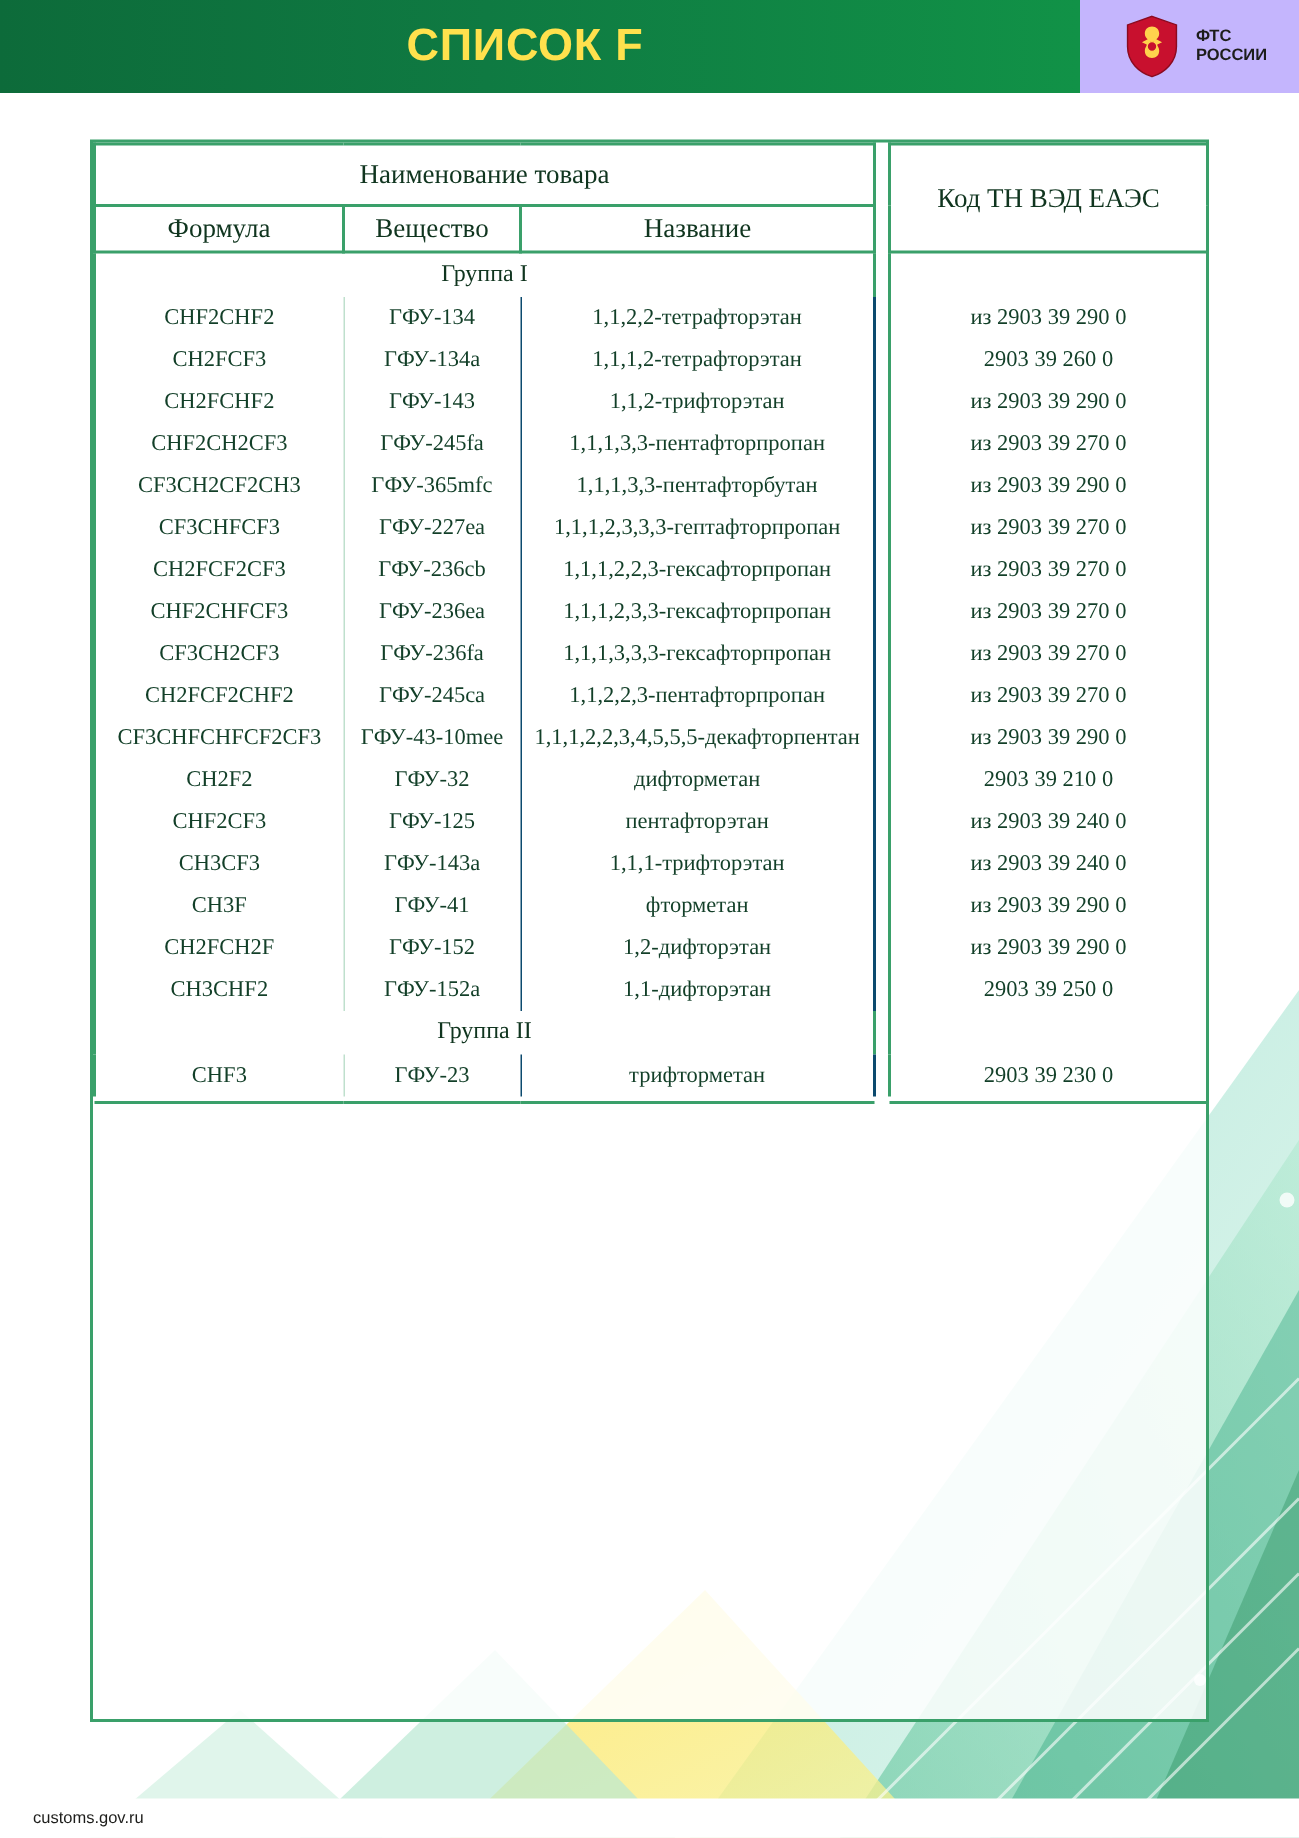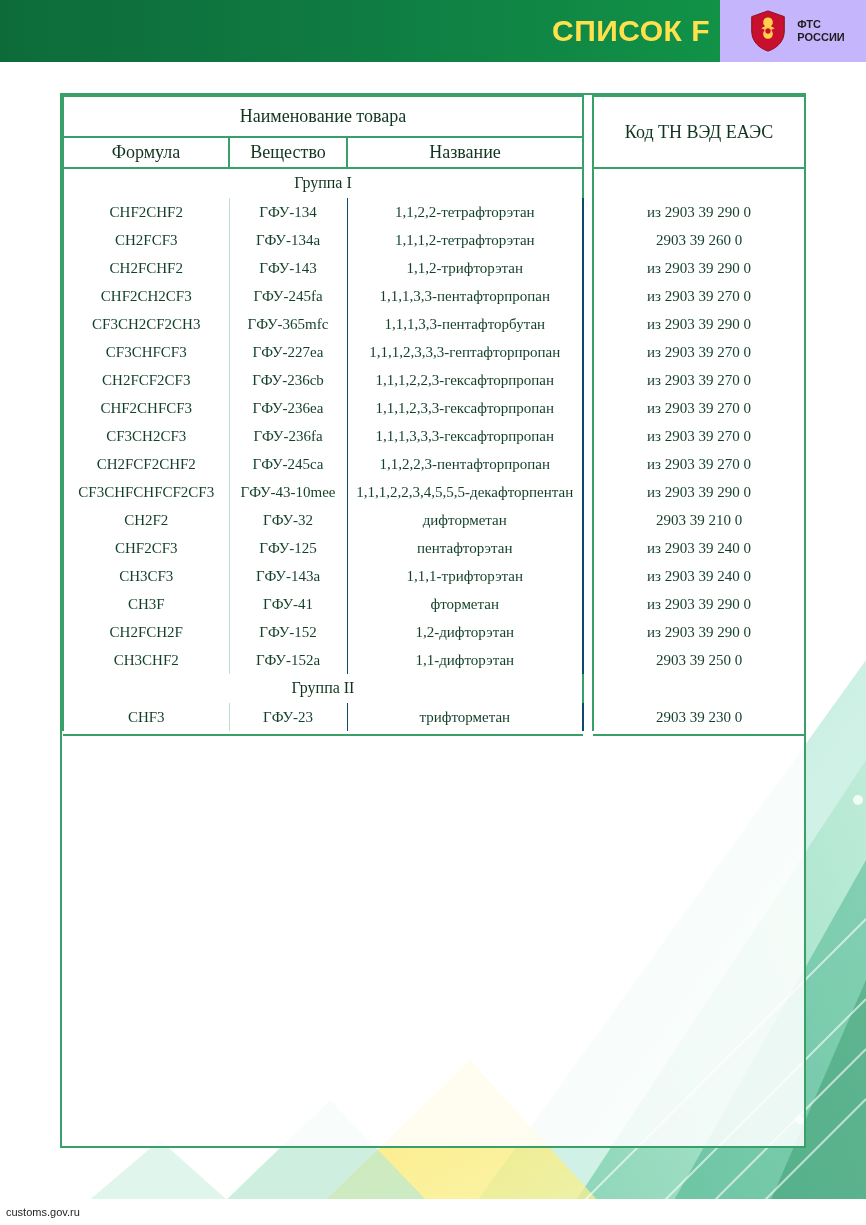--- a/index.html
+++ b/index.html
@@ -23,21 +23,21 @@
   
   .header {
     position: absolute; top: 0; left: 0;
     width: 866px; height: 62px;
     z-index: 5;
     display: flex; align-items: stretch;
   }
   .header-green {
     flex: 1 1 auto;
     background: linear-gradient(90deg, #0d6b3a 0%, #0f7a42 45%, #119247 100%);
-    display: flex; align-items: center; justify-content: flex-end;
+    display: flex; align-items: center; justify-content: center;
     position: relative;
   }
   .header-title {
     color: #ffe14d;
     font-family: "Liberation Sans", sans-serif;
     font-weight: bold;
     font-size: 30px;
     letter-spacing: 0.5px;
     text-align: center;
     transform: translateX(-10px);
@@ -119,21 +119,21 @@
   .footer {
     position: absolute; left: 0; bottom: 0;
     width: 866px; height: 26px;
     background: #ffffff;
     z-index: 6;
     display: flex; align-items: center;
   }
   .footer-text {
     font-family: "Liberation Sans", sans-serif;
     font-size: 11px; color: #1d1d1b;
-    padding-left: 6px;
+    padding-left: 22px;
   }
 </style>
 </head>
 <body>
 
 <div class="page">
 
   <svg class="deco" width="866" height="1225" viewBox="0 0 866 1225">
     <defs>
       <linearGradient id="g1" x1="0" y1="0" x2="1" y2="1">

